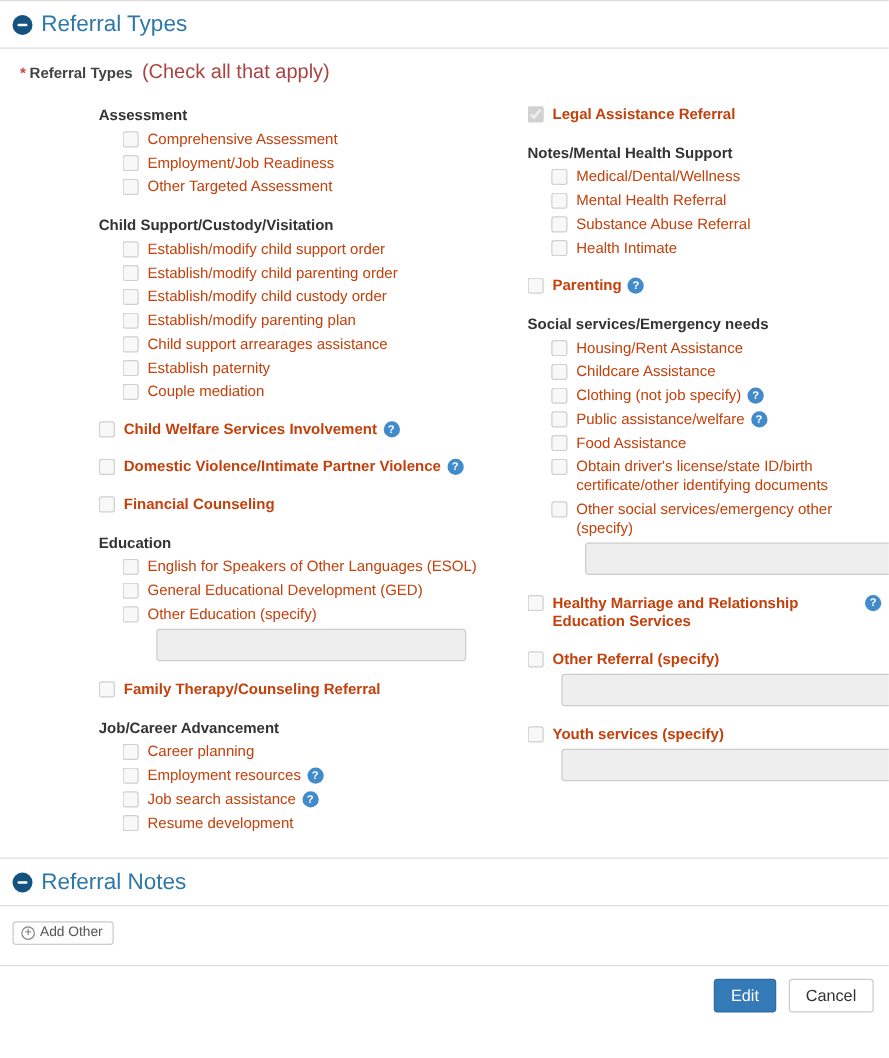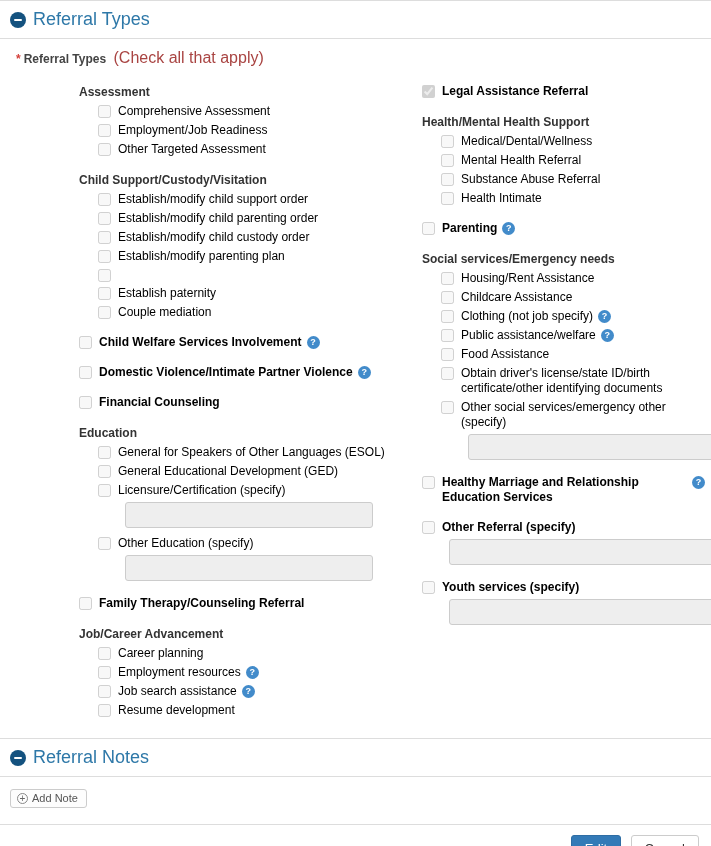--- a/index.html
+++ b/index.html
@@ -77,21 +77,21 @@
     margin: 4px 0;
     line-height: 15px;
     cursor: default;
   }
   .chk-row.bold .lbl { font-weight: bold; }
   .chk-row input[type="checkbox"] {
     width: 13px; height: 13px;
     margin: 1px 7px 0 0;
     flex: none;
   }
-  .lbl { color: #000000; }
+  .lbl { color: #c2410c; }
 
   .help-icon {
     width: 13px; height: 13px;
     border-radius: 50%;
     background: var(--help-blue, #428bca);
     color: #fff;
     font-size: 9px;
     font-weight: bold;
     line-height: 13px;
     text-align: center;
@@ -225,20 +225,21 @@
         </div>
         <div class="item-wrap indent">
           <label class="chk-row">
             <input type="checkbox" disabled="" style="">
             <span class="lbl">Establish/modify parenting plan</span>
           </label>
         </div>
         <div class="item-wrap indent">
           <label class="chk-row">
             <input type="checkbox" disabled="" style="">
+            <span class="lbl">Child support arrearages assistance</span>
           </label>
         </div>
         <div class="item-wrap indent">
           <label class="chk-row">
             <input type="checkbox" disabled="" style="">
             <span class="lbl">Establish paternity</span>
           </label>
         </div>
         <div class="item-wrap indent">
           <label class="chk-row">
@@ -263,35 +264,28 @@
         <div class="item-wrap">
           <label class="chk-row bold">
             <input type="checkbox" disabled="" style="">
             <span class="lbl">Financial Counseling</span>
           </label>
         </div>
         <div class="group-heading">Education</div>
         <div class="item-wrap indent">
           <label class="chk-row">
             <input type="checkbox" disabled="" style="">
-            <span class="lbl">General for Speakers of Other Languages (ESOL)</span>
+            <span class="lbl">English for Speakers of Other Languages (ESOL)</span>
           </label>
         </div>
         <div class="item-wrap indent">
           <label class="chk-row">
             <input type="checkbox" disabled="" style="">
             <span class="lbl">General Educational Development (GED)</span>
           </label>
-        </div>
-        <div class="item-wrap indent">
-          <label class="chk-row">
-            <input type="checkbox" disabled="" style="">
-            <span class="lbl">Licensure/Certification (specify)</span>
-          </label>
-          <input class="spec-input" type="text" disabled="" style="">
         </div>
         <div class="item-wrap indent">
           <label class="chk-row">
             <input type="checkbox" disabled="" style="">
             <span class="lbl">Other Education (specify)</span>
           </label>
           <input class="spec-input" type="text" disabled="" style="">
         </div>
         <div class="item-wrap">
           <label class="chk-row bold">
@@ -327,21 +321,21 @@
           </label>
         </div>
       </div>
     <div class="col-right" id="col-right">
         <div class="item-wrap">
           <label class="chk-row bold">
             <input type="checkbox" disabled="" checked="" style="">
             <span class="lbl">Legal Assistance Referral</span>
           </label>
         </div>
-        <div class="group-heading">Health/Mental Health Support</div>
+        <div class="group-heading">Notes/Mental Health Support</div>
         <div class="item-wrap indent">
           <label class="chk-row">
             <input type="checkbox" disabled="" style="">
             <span class="lbl">Medical/Dental/Wellness</span>
           </label>
         </div>
         <div class="item-wrap indent">
           <label class="chk-row">
             <input type="checkbox" disabled="" style="">
             <span class="lbl">Mental Health Referral</span>
@@ -441,21 +435,21 @@
     <span class="collapse-icon">
         <span class="bar"></span>
       </span>
     <span class="section-title">Referral Notes</span>
   </div>
   <hr class="rule">
 
   <div class="notes-body">
     <button class="add-note-btn">
       <span class="plus-circle">+</span>
-      <span>Add Note</span>
+      <span>Add Other</span>
     </button>
   </div>
 
   <hr class="rule">
   <div class="footer-actions">
     <button class="btn btn-primary">Edit</button>
     <button class="btn btn-default">Cancel</button>
   </div>
 
 </div>

